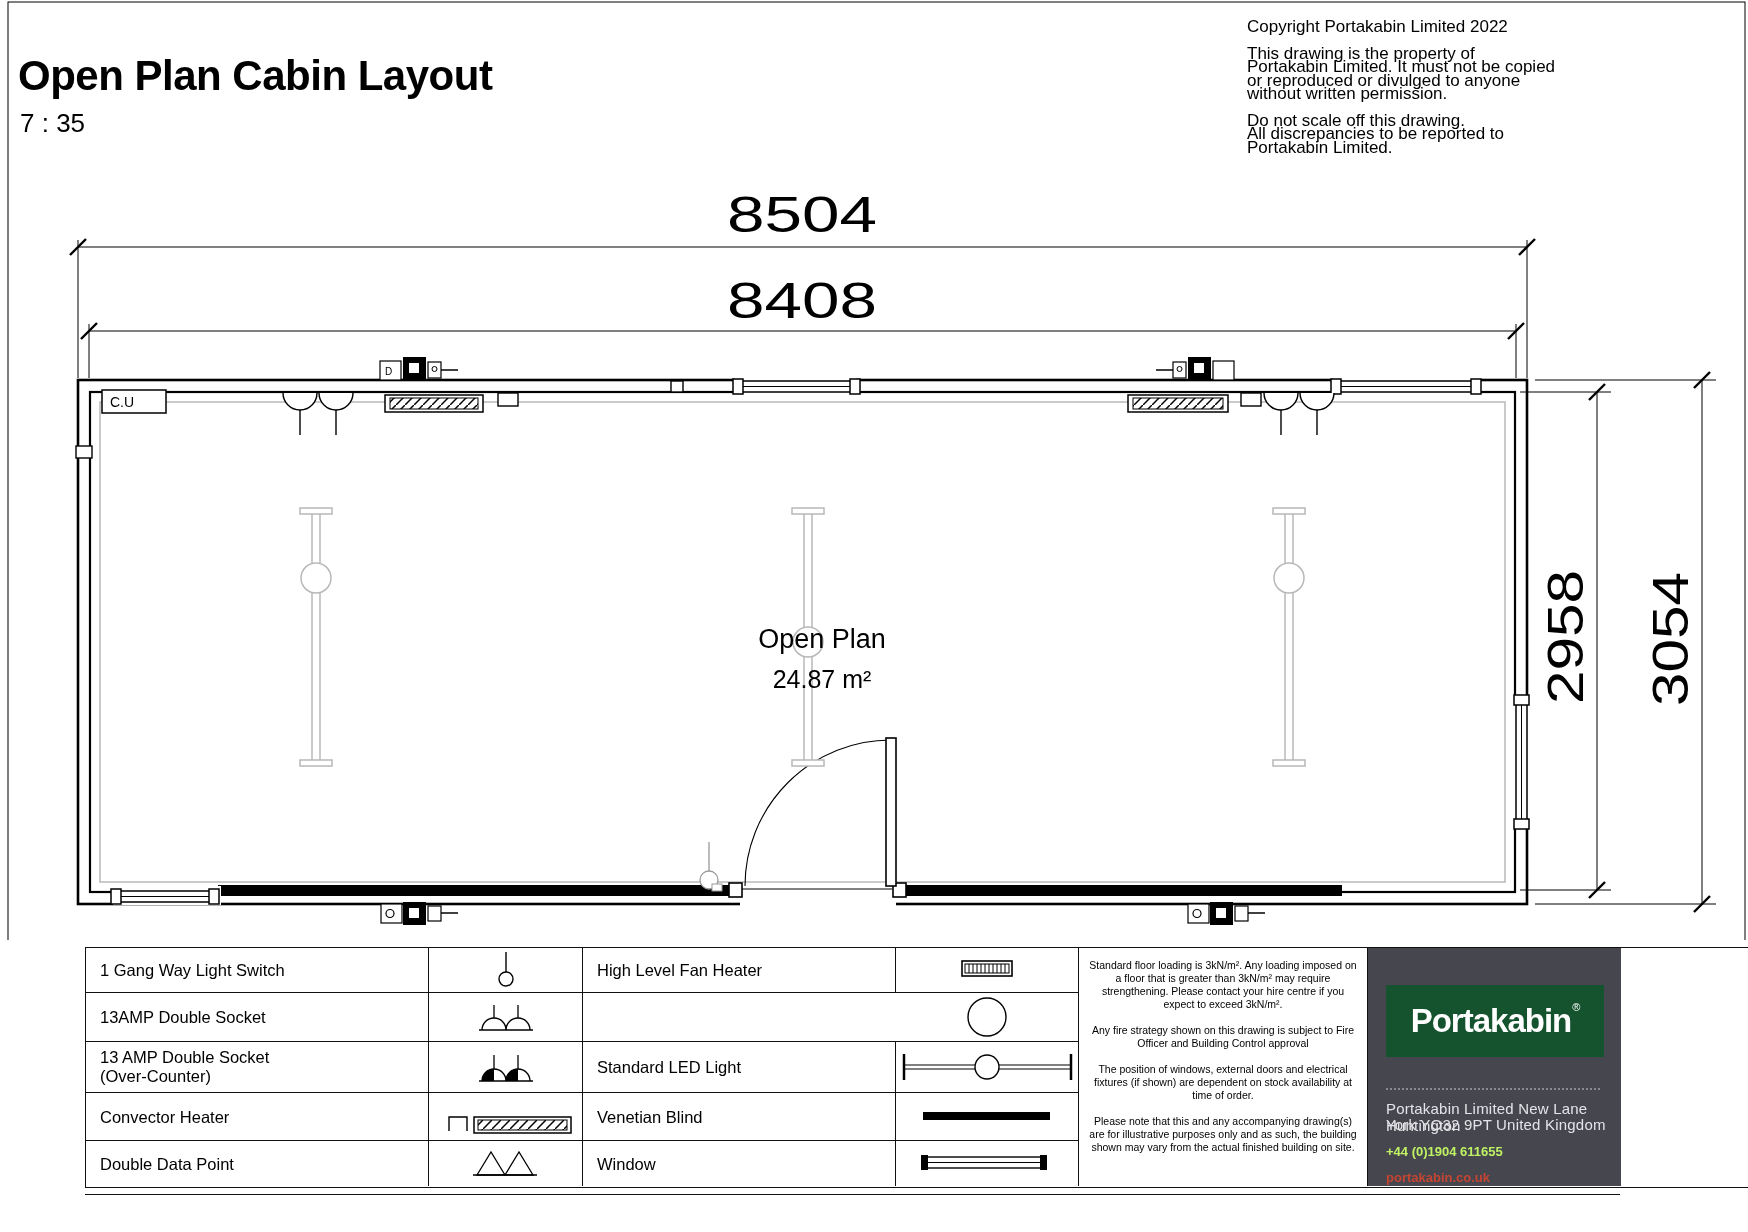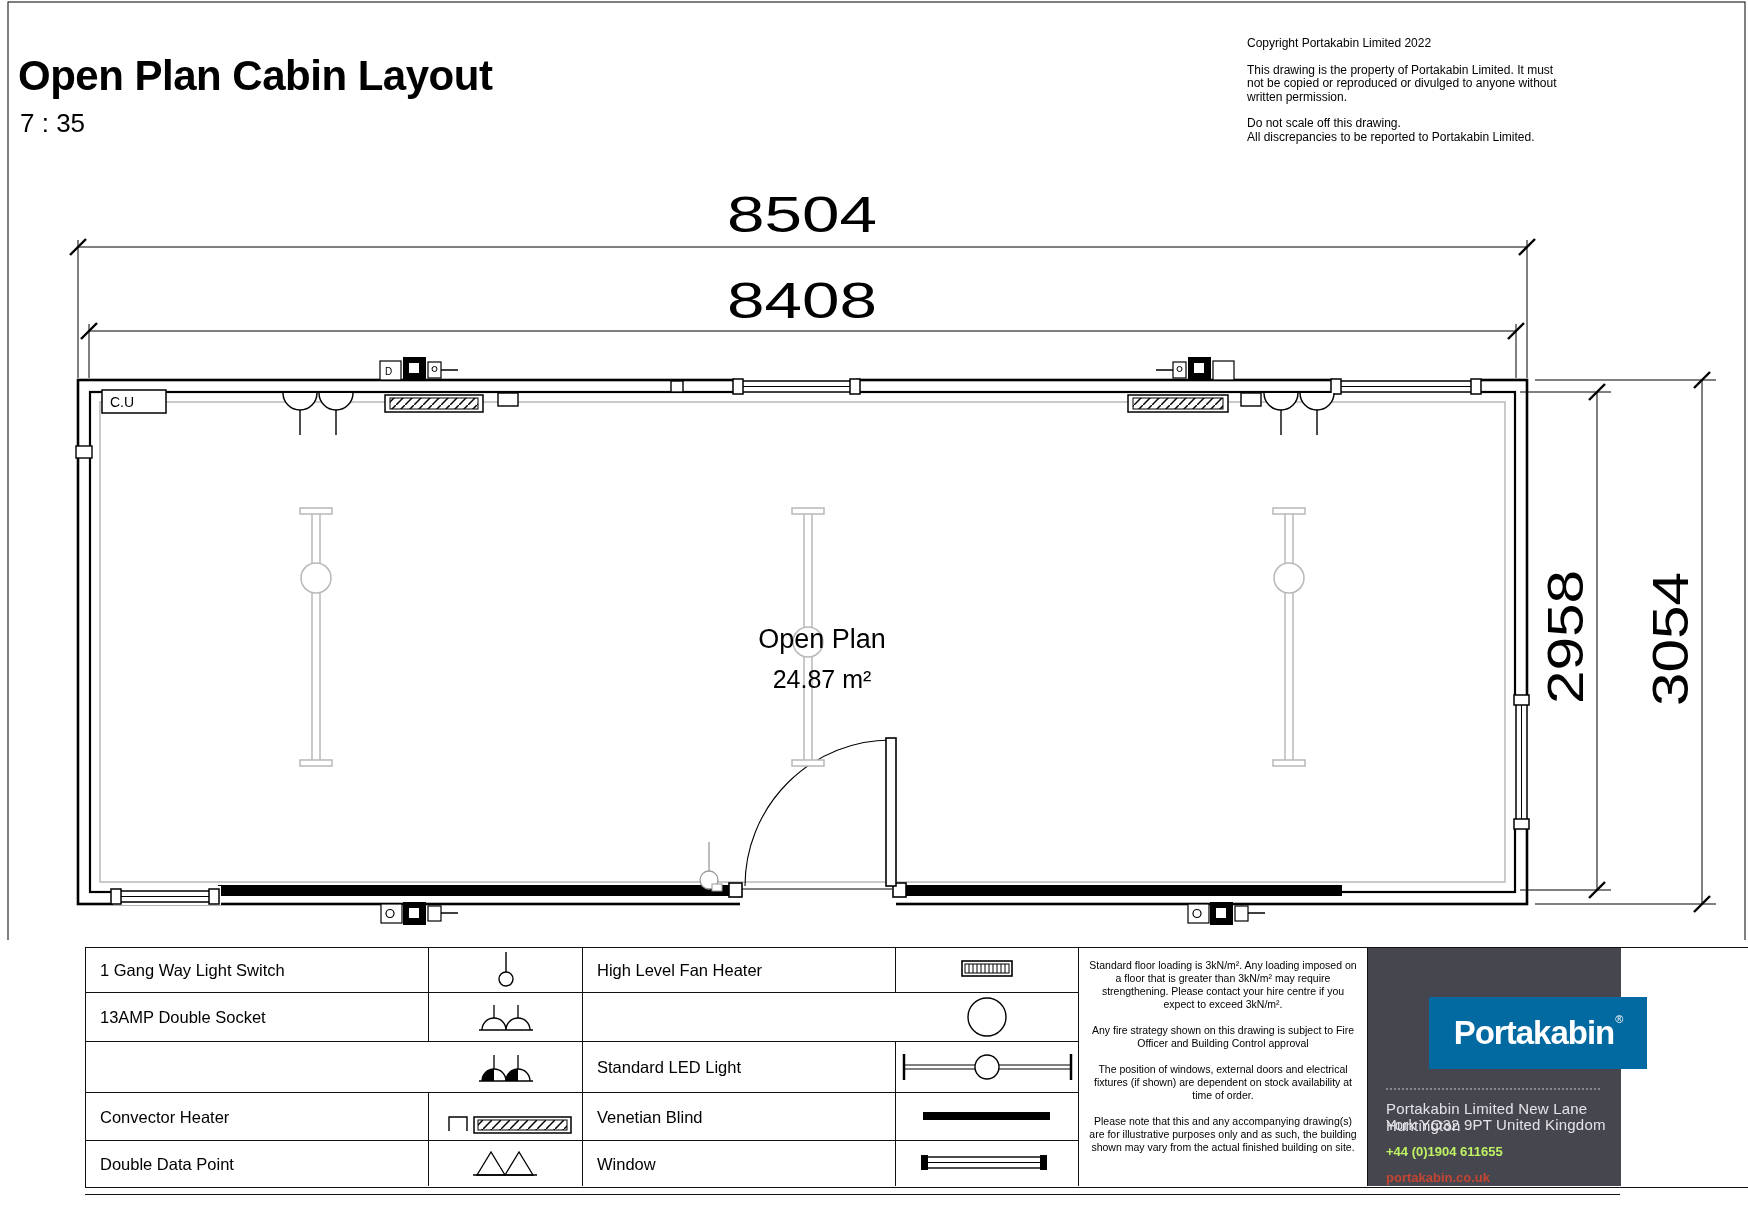--- a/index.html
+++ b/index.html
@@ -1,21 +1,21 @@
 <!DOCTYPE html>
 <html><head>
 <meta charset="utf-8">
 <style>
   html,body{margin:0;padding:0;}
   body{width:1748px;height:1232px;position:relative;background:#fff;overflow:hidden;
        font-family:"Liberation Sans","DejaVu Sans",sans-serif;color:#000;}
   .abs{position:absolute;}
   #title{left:18px;top:52px;font-size:42px;font-weight:bold;letter-spacing:-.5px;}
   #scale{left:20px;top:108px;font-size:26px;}
-  #copyright{left:1247px;top:37px;width:312px;font-size:12px;line-height:13.5px;}
+  #copyright{left:1247px;top:20px;width:312px;font-size:17px;line-height:13.5px;}
   #copyright .gap{height:13px;}
   #plan-svg{left:0;top:0;}
   svg text{font-family:"Liberation Sans","DejaVu Sans",sans-serif;}
   .dim-num{font-size:50px;}
   .room-name{font-size:27px;}
   .room-area{font-size:25px;}
   .cu-label{font-size:14px;}
   .d-label{font-size:10px;}
 
   
@@ -25,22 +25,22 @@
   .lab1{left:0;width:343px;border-right:1.5px solid #111;}
   .sym1{left:343px;width:154px;border-right:1.5px solid #111;}
   .lab2{left:497px;width:313px;border-right:1.5px solid #111;}
   .sym2{left:810px;width:183px;border-right:1.5px solid #111;}
   .lcell .txt{position:absolute;left:14px;top:50%;transform:translateY(-50%);font-size:16.5px;line-height:19px;}
   #notes{position:absolute;left:993px;top:0;width:289px;height:238px;border-right:1.5px solid #111;box-sizing:border-box;
          font-size:10.5px;line-height:13px;text-align:center;}
   #notes p{margin:0 10px 13px 10px;}
   #notes p:first-child{margin-top:11px;}
   #brand{position:absolute;left:1282px;top:0;width:253px;height:238px;background:#46464e;color:#ececf0;}
-  #logo-box{position:absolute;left:18px;top:49px;width:218px;height:72px;background:#0369a1;
-            display:flex;align-items:center;justify-content:center;margin-left:43px;}
+  #logo-box{position:absolute;left:18px;top:37px;width:218px;height:72px;background:#14532d;
+            display:flex;align-items:center;justify-content:center;}
   #logo-text{color:#fff;font-weight:bold;font-size:33px;letter-spacing:-1px;}
   #logo-reg{color:#fff;font-size:11px;vertical-align:super;position:relative;top:-14px;left:1px;}
   #brand-dots{position:absolute;left:18px;top:140px;width:214px;border-top:2px dotted #8a8a92;}
   .addr{position:absolute;left:18px;font-size:15px;letter-spacing:.2px;color:#e4e4e8;}
   #brand-phone{position:absolute;left:18px;top:196px;font-size:13px;font-weight:bold;color:#bef264;}
   #brand-web{position:absolute;left:18px;top:222px;font-size:13px;font-weight:bold;color:#c44532;}
   #legend-underline{left:85px;top:1194px;width:1535px;border-top:1.5px solid #111;}
 </style>
 </head>
 <body>
@@ -290,20 +290,23 @@
       <path d="M53,37 a12,12 0 0 1 24,0" fill="none" stroke="#000" stroke-width="1.4"></path>
       <path d="M77,37 a12,12 0 0 1 24,0" fill="none" stroke="#000" stroke-width="1.4"></path>
       <line x1="50" y1="37" x2="104" y2="37" stroke="#000" stroke-width="1.4"></line>
         </svg></div>
     <div class="lcell sym2"><svg width="183" height="47" viewBox="0 0 183 47">
       <circle cx="91" cy="24" r="19" fill="none" stroke="#000" stroke-width="1.4"></circle>
         </svg></div>
   </div>
 
   <div class="lrow" style="top:94px;height:51px;">
+    <div class="lcell lab1">
+        <div class="txt"><span>13 AMP Double Socket</span><br><span>(Over-Counter)</span></div>
+      </div>
     <div class="lcell sym1"><svg width="154" height="49" viewBox="0 0 154 49">
       <line x1="65" y1="13" x2="65" y2="27" stroke="#000" stroke-width="1.3"></line>
       <line x1="89" y1="13" x2="89" y2="27" stroke="#000" stroke-width="1.3"></line>
       <path d="M53,39 a12,12 0 0 1 24,0" fill="none" stroke="#000" stroke-width="1.4"></path>
       <path d="M77,39 a12,12 0 0 1 24,0" fill="none" stroke="#000" stroke-width="1.4"></path>
       <path d="M53,39 a12,12 0 0 1 12,-12 L65,39 Z" fill="#000"></path>
       <path d="M77,39 a12,12 0 0 1 12,-12 L89,39 Z" fill="#000"></path>
       <line x1="50" y1="39" x2="104" y2="39" stroke="#000" stroke-width="1.4"></line>
         </svg></div>
     <div class="lcell lab2">

